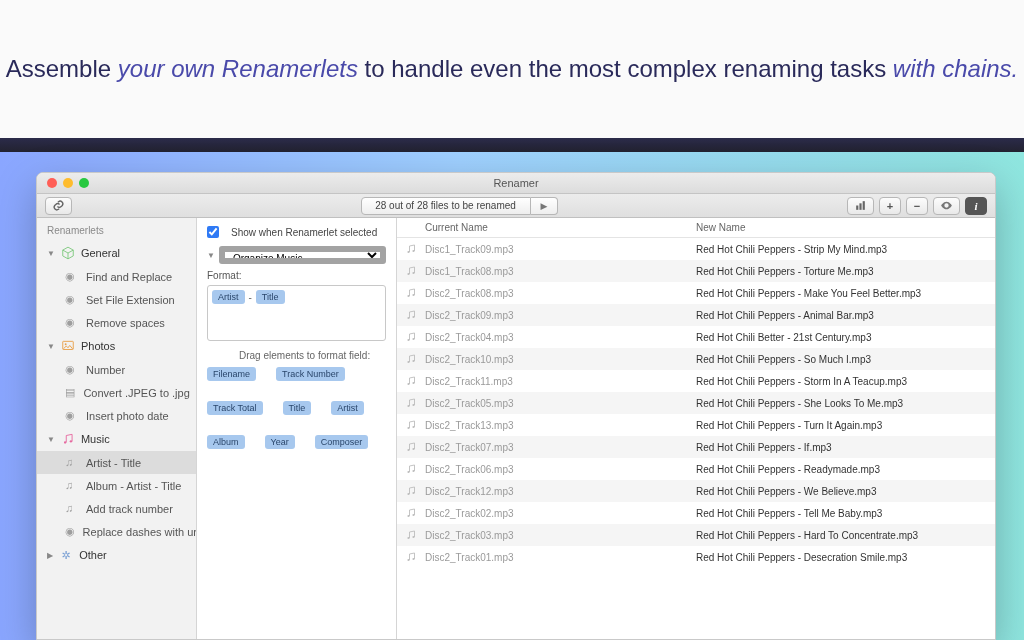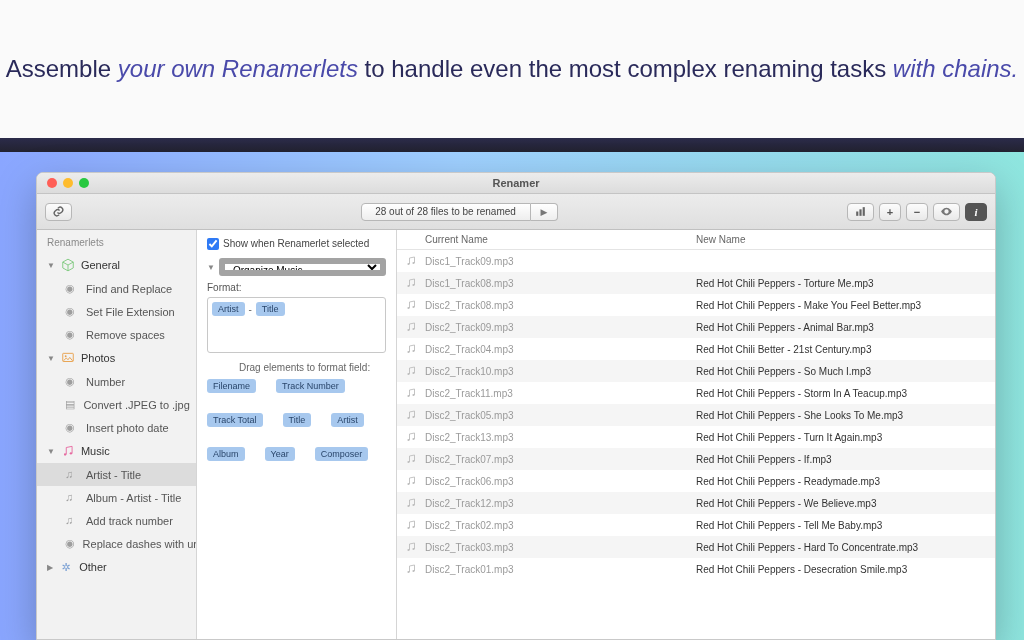--- a/index.html
+++ b/index.html
@@ -4,45 +4,45 @@
 <style>
   * { box-sizing: border-box; margin: 0; padding: 0; }
   body { font-family: -apple-system, "Helvetica Neue", Helvetica, Arial, sans-serif; width: 1024px; height: 640px; overflow: hidden; background: #fff; }
   .page { width: 1024px; height: 640px; display: flex; flex-direction: column; }
   .hero { height: 138px; background: #fafafa; display: flex; align-items: center; justify-content: center; text-align: center; }
   .hero h1 { font-size: 24px; font-weight: 400; color: #2a2a5a; line-height: 1.5; }
   .hero em, .hero .accent { font-style: italic; color: #4a4aaa; }
   .grad { height: 14px; background: linear-gradient(180deg,#2b2b4a,#222230); }
   .stage { flex: 1; background: linear-gradient(90deg,#8aa6ff 0%,#9fd0ff 45%,#8fe6df 100%); padding: 20px 28px 0 36px; position: relative; }
   .window { width: 960px; height: 468px; background: #f6f6f6; border-radius: 7px 7px 0 0; border: 1px solid #c9c9c9; overflow: hidden; box-shadow: 0 14px 40px rgba(0,0,0,.25); }
-  .titlebar { height: 21px; background: linear-gradient(180deg,#ececec,#dcdcdc); border-bottom: 1px solid #c4c4c4; display: flex; align-items: center; position: relative; font-weight: bold; }
+  .titlebar { height: 21px; background: linear-gradient(180deg,#ececec,#dcdcdc); border-bottom: 1px solid #c4c4c4; display: flex; align-items: center; position: relative; }
   .dots { display: flex; gap: 6px; padding-left: 10px; }
   .dot { width: 10px; height: 10px; border-radius: 50%; }
   .dot.r { background: #ff5f57; } .dot.y { background: #febc2e; } .dot.g { background: #28c840; }
   .titlebar .title { position: absolute; left: 0; right: 0; text-align: center; font-size: 11px; color: #555; }
-  .toolbar { height: 36px; background: linear-gradient(180deg,#ececec,#dfdfdf); border-bottom: 1px solid #c0c0c0; display: flex; align-items: center; padding: 0 8px; gap: 6px; }
+  .toolbar { height: 24px; background: linear-gradient(180deg,#ececec,#dfdfdf); border-bottom: 1px solid #c0c0c0; display: flex; align-items: center; padding: 0 8px; gap: 6px; }
   .tbtn { height: 18px; min-width: 22px; padding: 0 6px; background: linear-gradient(180deg,#fcfcfc,#e9e9e9); border: 1px solid #b7b7b7; border-radius: 4px; display: flex; align-items: center; justify-content: center; font-size: 11px; color: #555; }
   .pill { flex: 0 0 auto; margin: 0 auto; display: flex; align-items: center; }
   .pill .seg { height: 18px; background: linear-gradient(180deg,#fff,#eee); border: 1px solid #b7b7b7; font-size: 10px; color: #444; display: flex; align-items: center; padding: 0 10px; }
   .pill .seg:first-child { border-radius: 4px 0 0 4px; }
   .pill .seg:last-child  { border-radius: 0 4px 4px 0; border-left: none; }
   .toolbar .grow { flex: 1; }
   .tgroup { display: flex; gap: 5px; }
   .body { display: flex; height: calc(100% - 45px); }
   .sidebar { width: 160px; background: #f2f2f2; border-right: 1px solid #d5d5d5; overflow: hidden; }
   .sidehead { font-size: 10px; color: #8a8a8a; padding: 7px 10px 5px; }
   .group { font-size: 11px; color: #333; }
   .grow-title { display: flex; align-items: center; gap: 6px; padding: 5px 10px; font-weight: 500; }
   .tri { font-size: 8px; color: #888; }
   .gbox { width: 14px; height: 14px; display: inline-flex; align-items: center; justify-content: center; }
   .grow-item { display: flex; align-items: center; gap: 8px; padding: 5px 10px 5px 28px; font-size: 11px; color: #555; white-space: nowrap; overflow: hidden; text-overflow: ellipsis; }
   .grow-item.sel { background: #dcdcdc; }
   .ico { width: 13px; height: 13px; display: inline-block; color: #9e9e9e; }
   .cfg { width: 200px; background: #fff; border-right: 1px solid #d5d5d5; padding: 8px 10px; font-size: 10px; color: #555; }
-  .cfg label.chk { display: flex; align-items: flex-start; gap: 4px; font-size: 10px; color: #444; }
+  .cfg label.chk { display: flex; align-items: center; gap: 12px; font-size: 10px; color: #444; }
   .cfg input[type=checkbox] { accent-color: #2f7af5; width: 12px; height: 12px; }
   .cfg .dd { display: flex; align-items: center; gap: 4px; margin: 8px 0 6px; }
   .cfg select { flex: 1; font-size: 10px; height: 18px; border: 6px solid #a3a3a3; border-radius: 3px; background: #fff; padding: 0 4px; }
   .tagbox { border: 1px solid #c8c8c8; border-radius: 3px; background: #fff; height: 56px; padding: 4px; display: flex; gap: 4px; align-items: flex-start; }
   .tag { background: #a7c8ee; color: #2a466b; font-size: 9px; padding: 2px 6px; border-radius: 3px; }
   .sep { font-size: 10px; color: #666; line-height: 16px; }
   .hint { margin: 9px 0 6px; color: #666; padding-left: 32px; }
   .tagpool { display: flex; flex-wrap: wrap; gap: 20px; }
   .tagpool .tag { background: #a7c8ee; }
   .main { flex: 1; background: #fff; overflow: hidden; }
@@ -242,20 +242,21 @@
                 <div class="c1">
                   <span>
                     <svg class="noteicon" viewBox="0 0 24 24">
                       <path d="M9 18V6l10-2v12" fill="none" stroke="#bdbdbd" stroke-width="1.8"></path>
                       <circle cx="7" cy="18" r="2.2" fill="#bdbdbd"></circle>
                       <circle cx="17" cy="16" r="2.2" fill="#bdbdbd"></circle>
                     </svg>
                   </span>
                   <span>Disc1_Track09.mp3</span>
                 </div>
+                <div class="c2">Red Hot Chili Peppers - Strip My Mind.mp3</div>
               </div>
               <div class="row">
                 <div class="c1">
                   <span>
                     <svg class="noteicon" viewBox="0 0 24 24">
                       <path d="M9 18V6l10-2v12" fill="none" stroke="#bdbdbd" stroke-width="1.8"></path>
                       <circle cx="7" cy="18" r="2.2" fill="#bdbdbd"></circle>
                       <circle cx="17" cy="16" r="2.2" fill="#bdbdbd"></circle>
                     </svg>
                   </span>

